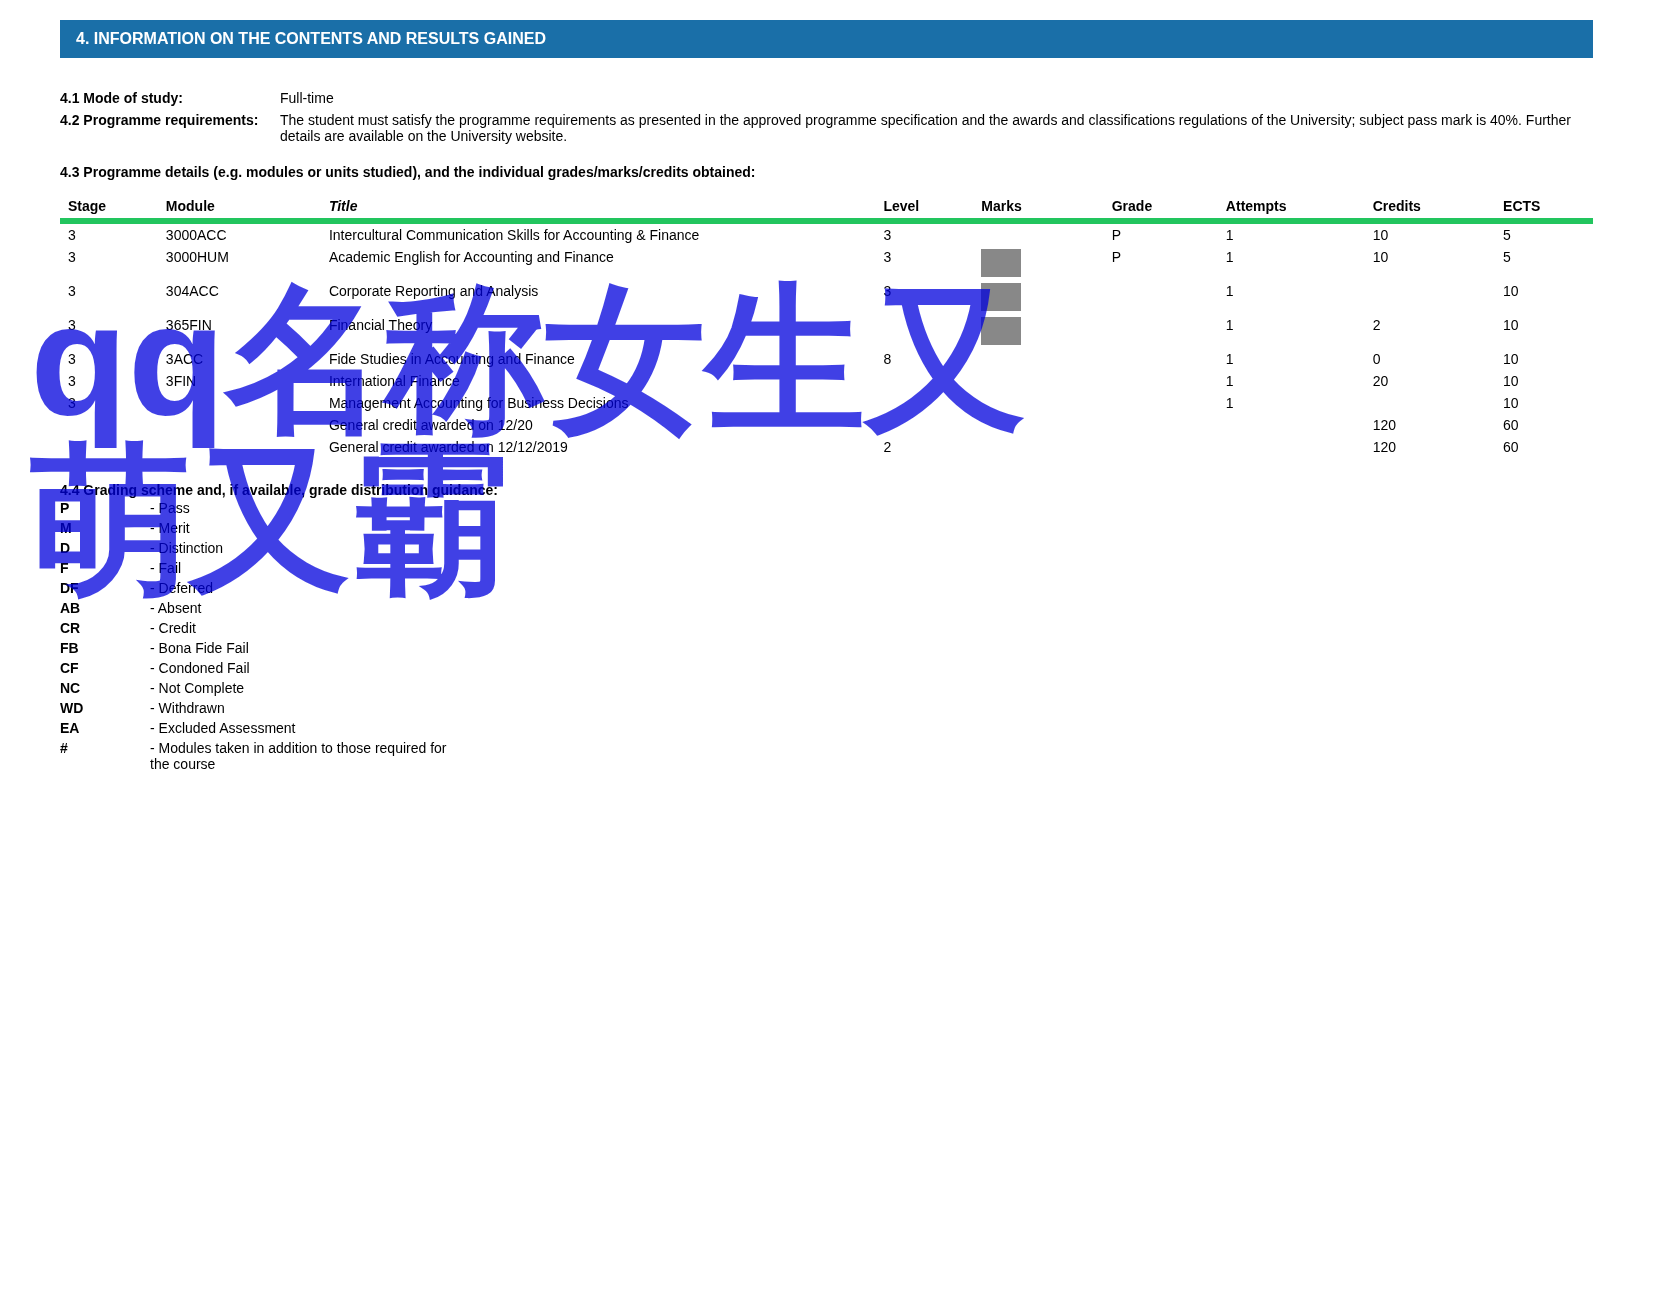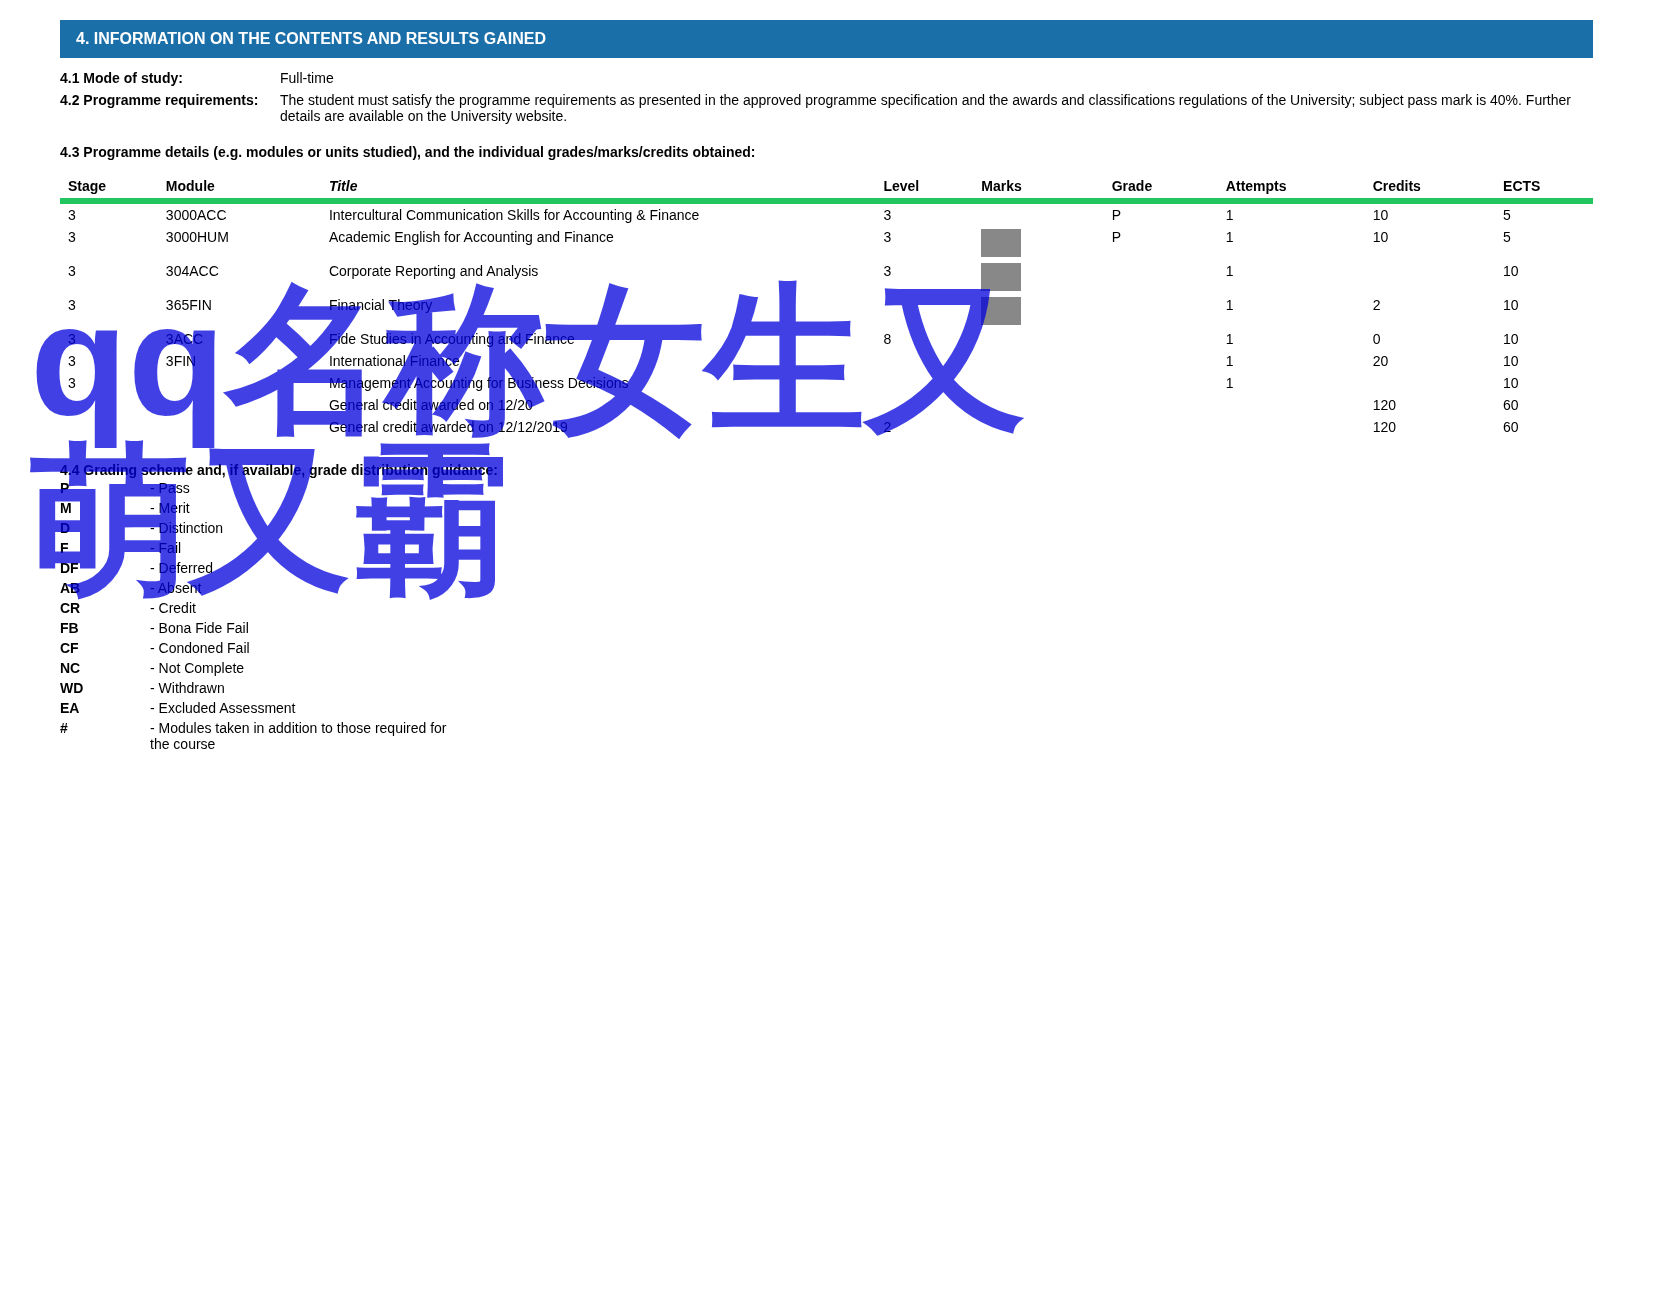--- a/index.html
+++ b/index.html
@@ -17,21 +17,21 @@
       padding: 20px 60px;
       position: relative;
       overflow: hidden;
     }
     .section-header {
       background-color: #1a6fa8;
       color: #fff;
       font-weight: bold;
       font-size: 16px;
       padding: 10px 16px;
-      margin-bottom: 12px;
+      margin-bottom: 32px;
     }
     .info-block {
       margin-bottom: 20px;
     }
     .info-row {
       display: flex;
       margin-bottom: 6px;
     }
     .info-label {
       font-weight: bold;

